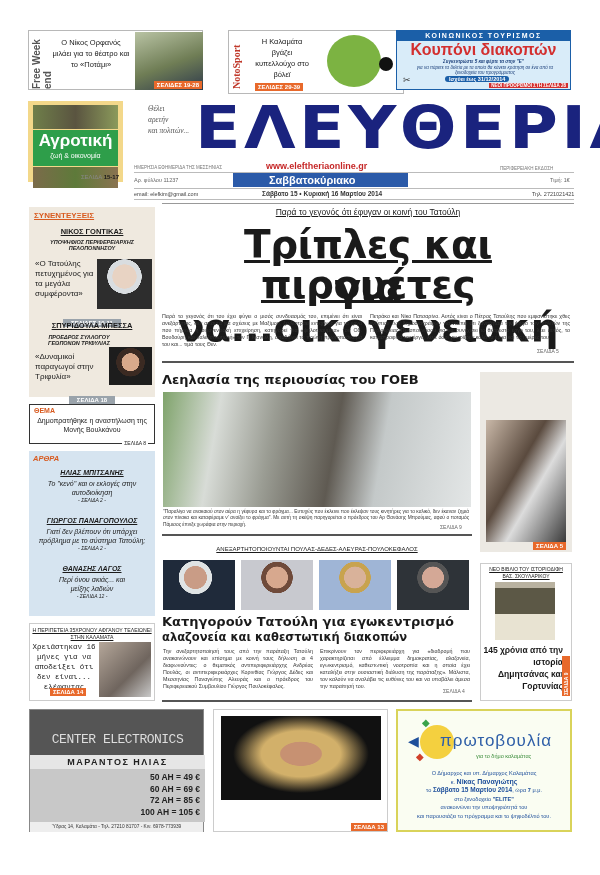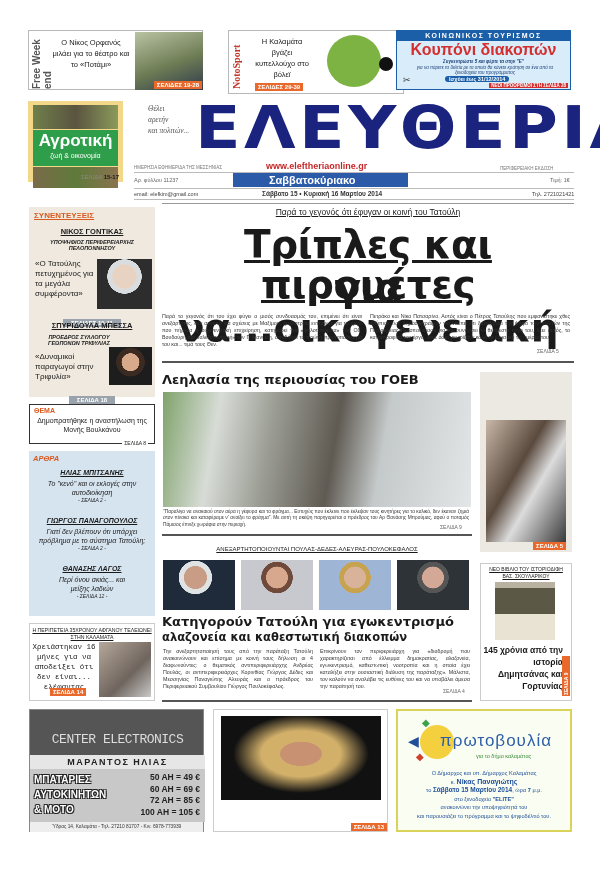--- a/index.html
+++ b/index.html
@@ -184,25 +184,20 @@
   <div class="abs" style="left:2px;top:80px;width:80px;font-size:8.5px;font-weight:bold;line-height:12px;text-align:right;">145 χρόνια από την ιστορία Δημητσάνας και Γορτυνίας</div>
   <div class="abs vlabel" style="right:1px;top:92px;height:40px;font-size:5px;background:#e8692b;color:#fff;padding:1px;">ΣΕΛΙΔΑ 9</div>
 </div>
 
 <div class="abs" style="left:29px;top:709px;width:175px;height:123px;background:#555;border:1px solid #888;">
   <div class="abs" style="left:0;top:22px;width:175px;text-align:center;font-family:'Liberation Mono',monospace;font-size:13px;color:#ddd;letter-spacing:-0.5px;">CENTER ELECTRONICS</div>
   <div class="abs" style="left:0;top:45px;width:175px;height:14px;background:#e6e6e6;">
     <div style="text-align:center;font-weight:bold;font-size:9px;letter-spacing:1.5px;line-height:14px;color:#222;">ΜΑΡΑΝΤΟΣ ΗΛΙΑΣ</div>
   </div>
   <div class="abs" style="left:0;top:59px;width:175px;height:53px;background:#c8c8c8;">
-    <div class="abs" style="left:4px;top:3px;font-weight:bold;font-size:10px;line-height:15px;color:#fff;text-shadow:1px 1px 0 #222,-1px -1px 0 #222,1px -1px 0 #222,-1px 1px 0 #222;">
-      <div>ΜΠΑΤΑΡΙΕΣ</div>
-      <div>ΑΥΤΟΚΙΝΗΤΩΝ</div>
-      <div>&amp; ΜΟΤΟ</div>
-    </div>
     <div class="abs" style="right:5px;top:3px;font-weight:bold;font-size:8.5px;line-height:11.5px;text-align:right;color:#222;">
       <div>50 AH = 49 €</div>
       <div>60 AH = 69 €</div>
       <div>72 AH = 85 €</div>
       <div>100 AH = 105 €</div>
     </div>
   </div>
   <div class="abs" style="left:0;top:112px;width:173px;height:10px;background:#eee;font-size:4.8px;text-align:center;line-height:10px;color:#333;">Ύδρας 14, Καλαμάτα - Τηλ. 27210 81707 - Κιν. 6978-773939</div>
 </div>
 

